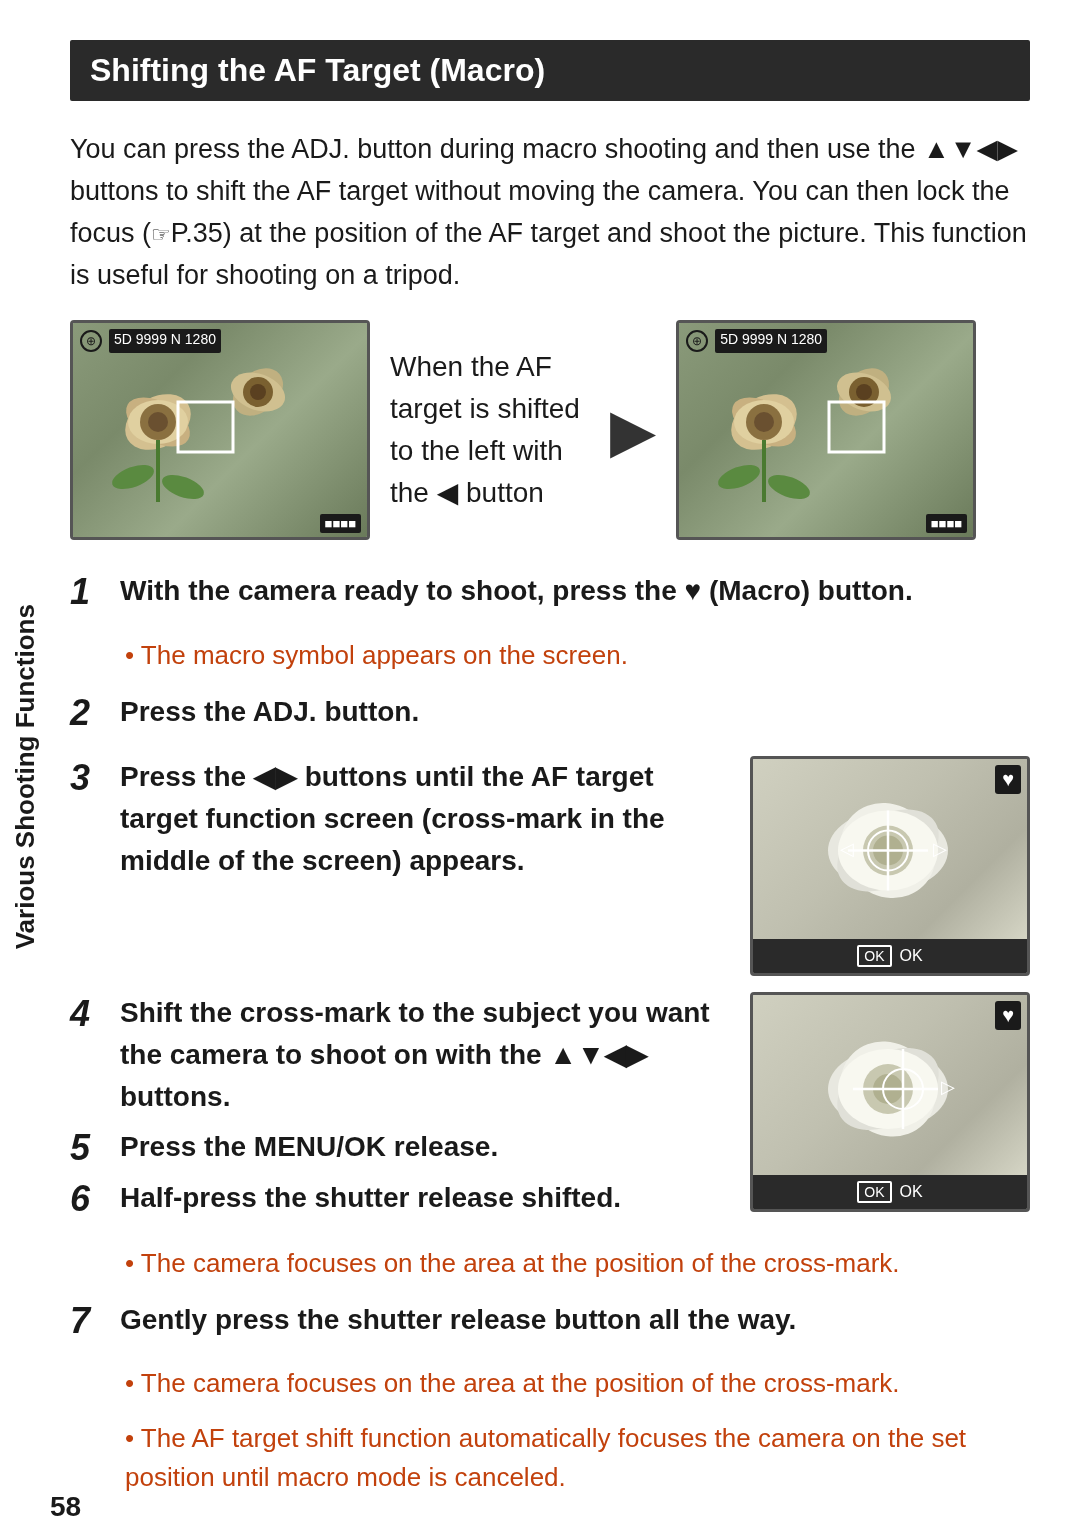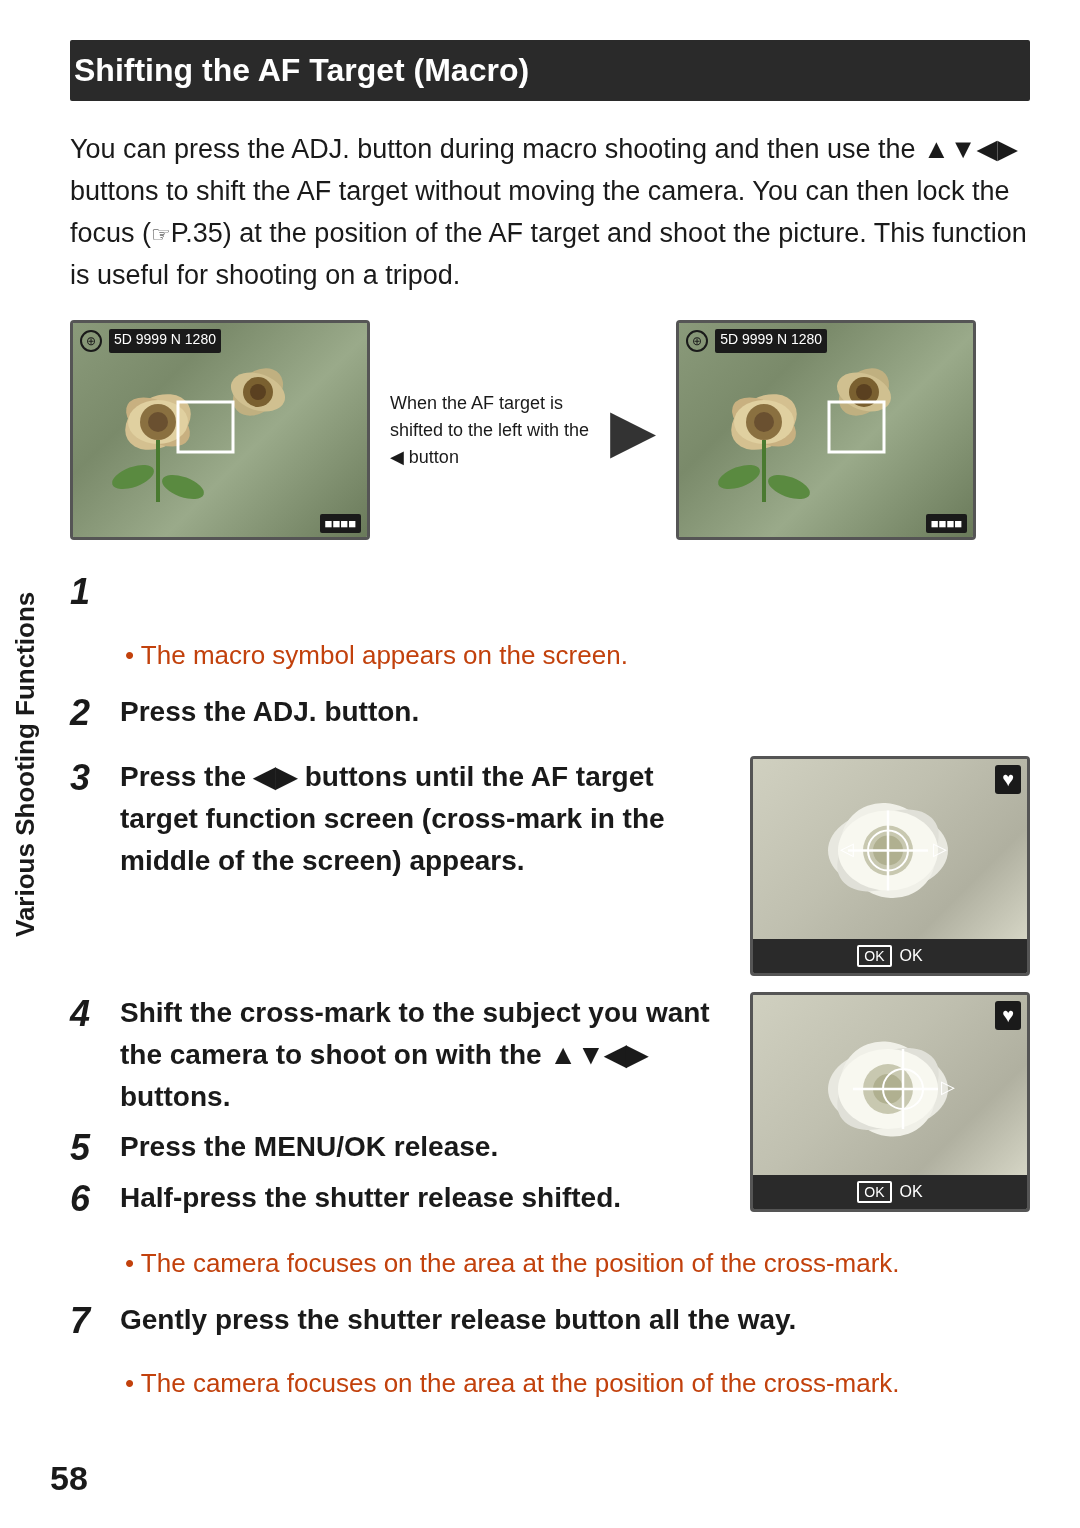--- a/index.html
+++ b/index.html
@@ -36,21 +36,21 @@
     .main-content {
       flex: 1;
       padding: 40px 50px 40px 20px;
     }
 
     .title-bar {
       background: #2a2a2a;
       color: #fff;
       font-size: 32px;
       font-weight: bold;
-      padding: 12px 4px;
+      padding: 12px 20px;
       margin-bottom: 28px;
       border-radius: 2px;
     }
 
     .intro-text {
       font-size: 27px;
       line-height: 1.55;
       margin-bottom: 24px;
       color: #1a1a1a;
       margin-top: 23px;
@@ -81,21 +81,21 @@
       position: relative;
     }
 
     .arrow-right-large {
       font-size: 60px;
       color: #333;
       flex-shrink: 0;
     }
 
     .caption-text {
-      font-size: 18px;
+      font-size: 28px;
       line-height: 1.5;
       color: #1a1a1a;
       max-width: 200px;
       flex-shrink: 0;
     }
 
     .steps-container {
       margin-top: 10px;
     }
 
@@ -154,21 +154,21 @@
       width: 100%;
       height: 100%;
       background: linear-gradient(135deg, #d0d0c0 0%, #c0c0b0 40%, #b0b0a0 70%, #e0e0d0 100%);
       position: relative;
     }
 
     .page-number {
       position: absolute;
       bottom: 30px;
       left: 50px;
-      font-size: 34px;
+      font-size: 28px;
       font-weight: bold;
     }
 
     .step-block-3 {
       display: flex;
       align-items: flex-start;
       gap: 20px;
       margin-bottom: 16px;
     }
 
@@ -268,20 +268,23 @@
           </svg>
           <div style="position:absolute;bottom:4px;right:6px;background:#1a1a1a;color:#fff;font-size:13px;padding:2px 5px;border-radius:2px;">■■■■</div>
         </div>
       </div>
     </div>
 
     <div class="steps-container">
 
       <div class="step-row">
         <span class="step-number" style="font-style:italic;">1</span>
+        <div>
+          <div class="step-text">With the camera ready to shoot, press the ♥ (Macro) button.</div>
+        </div>
       </div>
       <div class="sub-bullet">The macro symbol appears on the screen.</div>
 
       <div class="step-row">
         <span class="step-number" style="font-style:italic;">2</span>
         <div class="step-text">Press the ADJ. button.</div>
       </div>
 
       <div class="step-block-3">
         <div style="flex:1;">
@@ -368,19 +371,20 @@
         </div>
       </div>
 
       <div class="sub-bullet">The camera focuses on the area at the position of the cross-mark.</div>
 
       <div class="step-row">
         <span class="step-number" style="font-style:italic;">7</span>
         <div class="step-text">Gently press the shutter release button all the way.</div>
       </div>
       <div class="sub-bullet">The camera focuses on the area at the position of the cross-mark.</div>
+      <div class="sub-bullet">The AF target shift function automatically focuses the camera on the set position until macro mode is canceled.</div>
 
     </div>
 
   </div>
 </div>
 
 <div class="page-number">58</div>
 
 </body></html>

